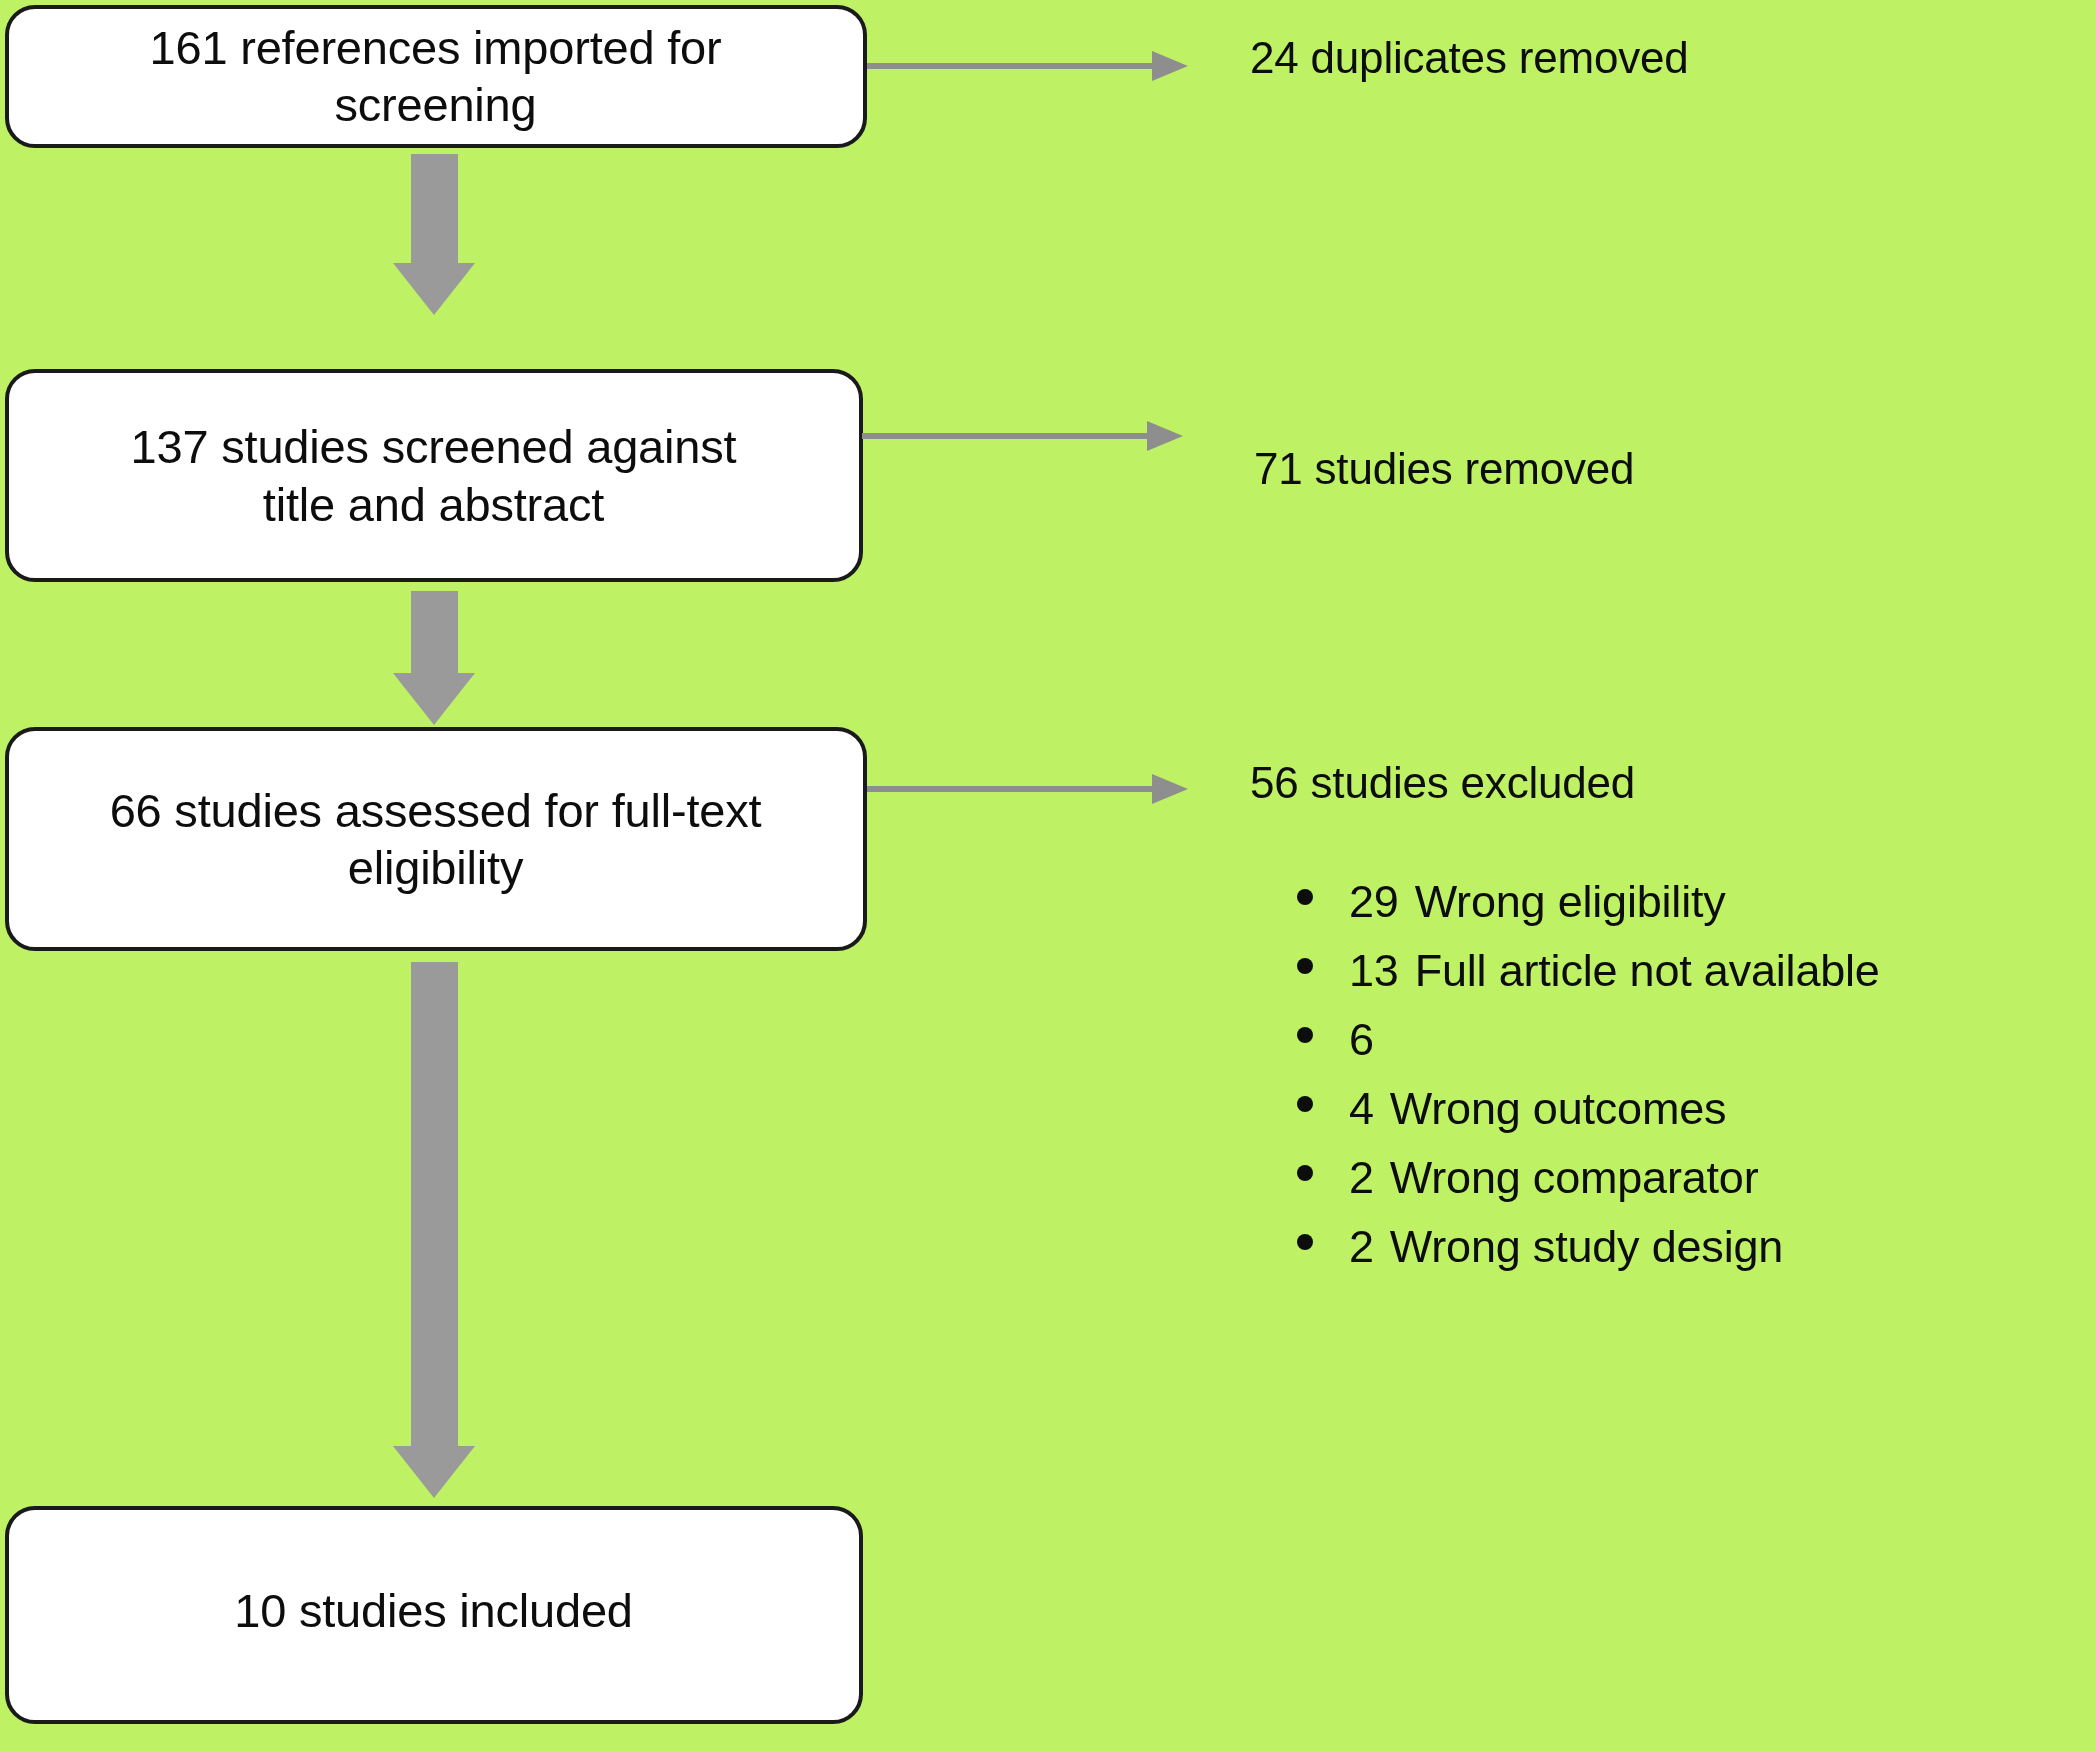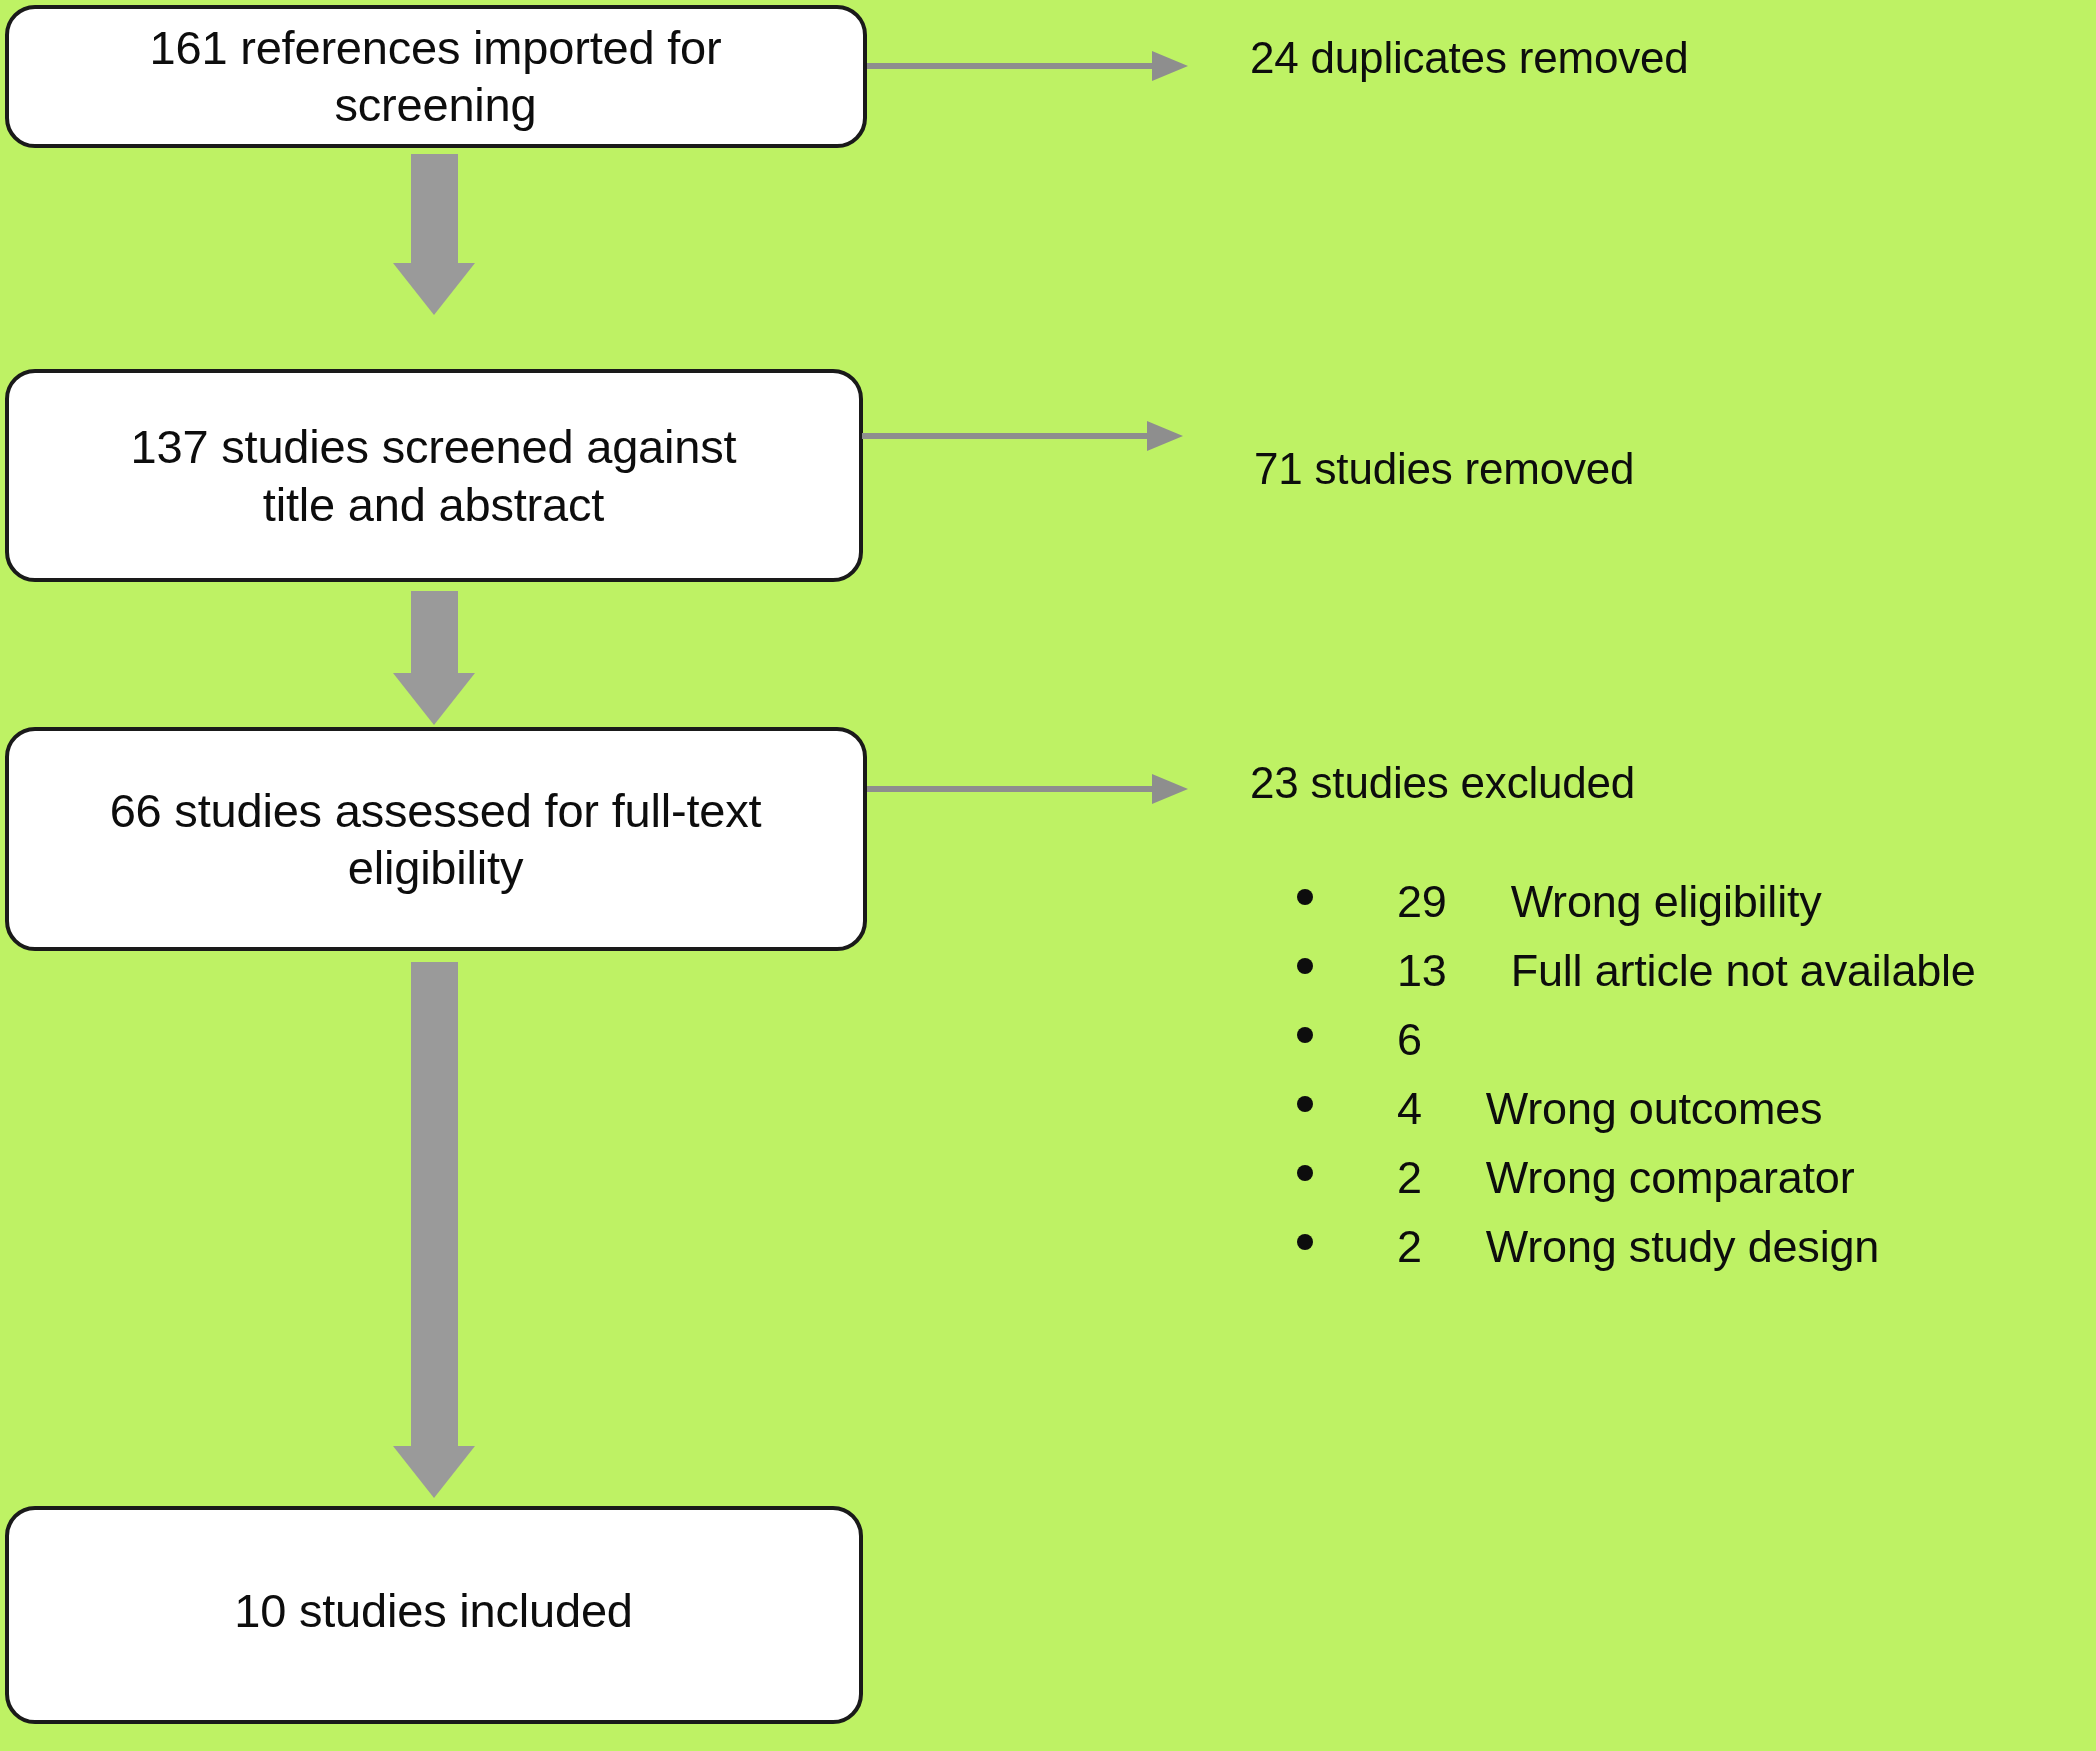--- a/index.html
+++ b/index.html
@@ -139,21 +139,20 @@
   }
   #exclusion-list li {
     display: flex;
     align-items: baseline;
     height: 69px;
     font-size: 45px;
     line-height: 69px;
     color: #0d0d0d;
     white-space: nowrap;
     letter-spacing: -0.2px;
-    gap: 48px;
   }
   #exclusion-list li .bullet-dot {
     display: inline-block;
     width: 16px;
     height: 16px;
     border-radius: 50%;
     background: #0d0d0d;
     margin-right: 36px;
     flex: 0 0 auto;
     position: relative;
@@ -202,21 +201,21 @@
 
   <div class="flow-box" id="box-fulltext">
     <span class="box-text">66 studies assessed for full-text
 eligibility</span>
   </div>
 
   <div class="h-arrow" id="harrow-excluded">
     <div class="line"></div>
     <div class="tip"></div>
   </div>
-  <div class="side-label" id="label-excluded">23 studies excluded</div>
+  <div class="side-label" id="label-excluded">56 studies excluded</div>
 
   <ul id="exclusion-list">
       <li>
         <span class="bullet-dot"></span>
         <span class="item-count">29</span>
         <span class="item-reason">Wrong eligibility</span>
       </li>
       <li>
         <span class="bullet-dot"></span>
         <span class="item-count">13</span>

